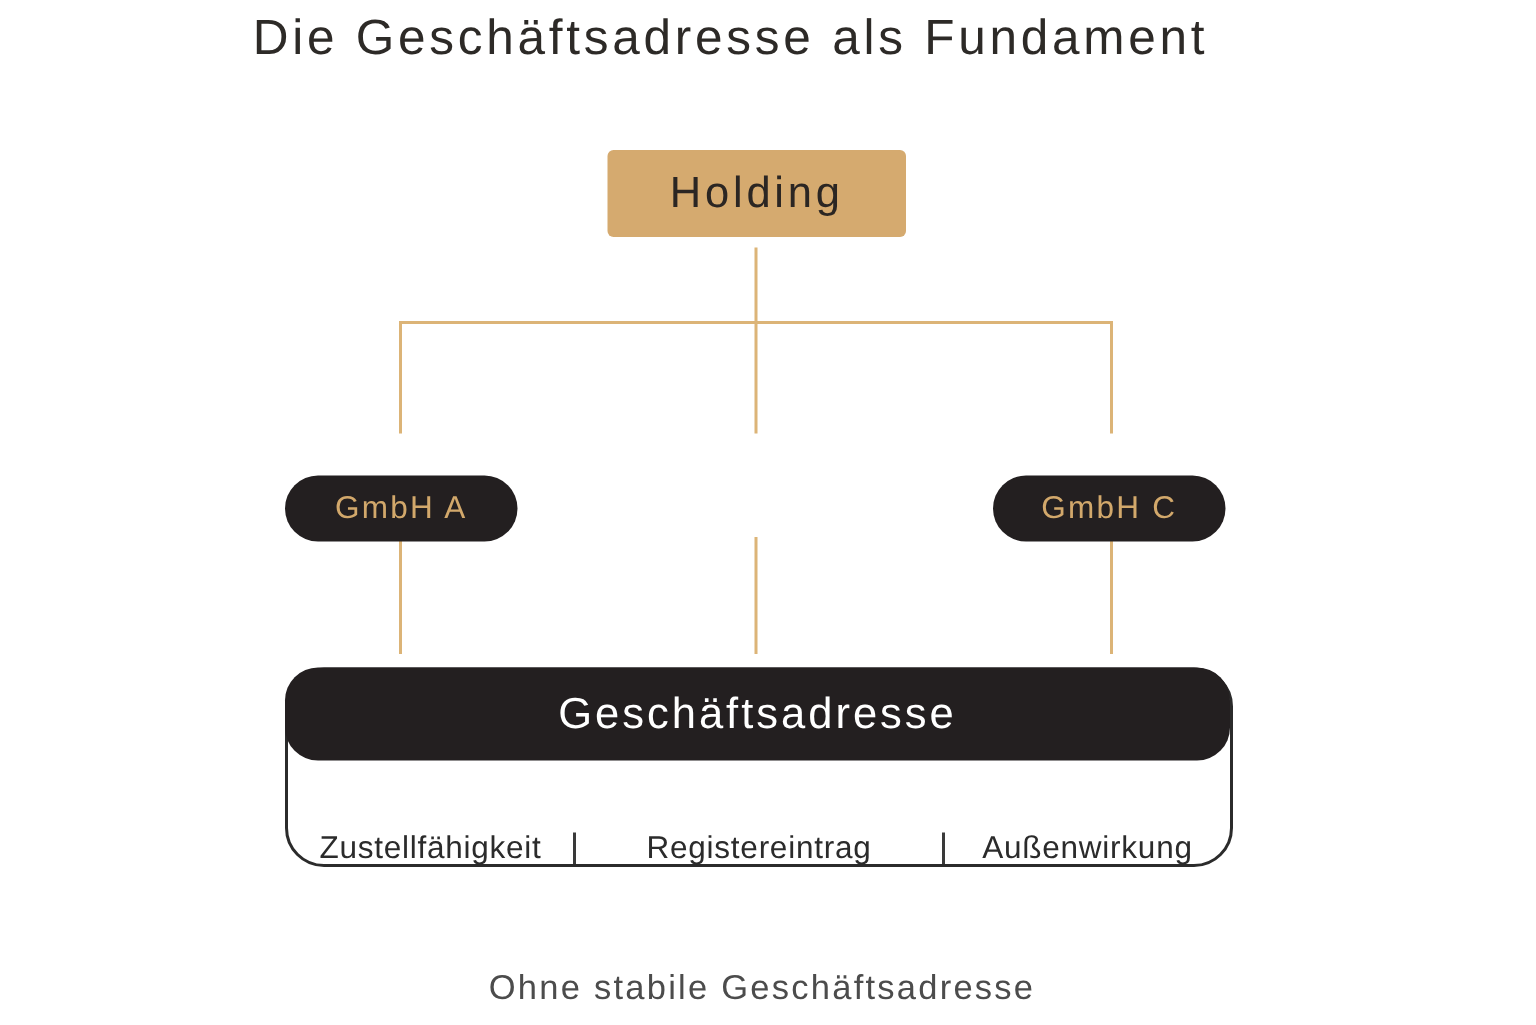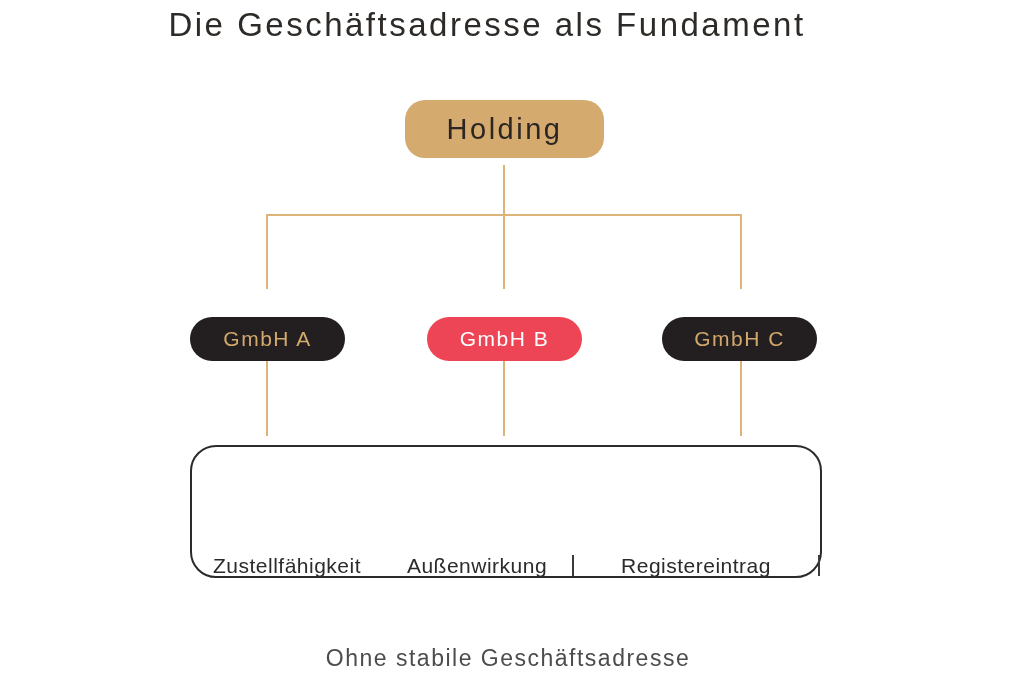--- a/index.html
+++ b/index.html
@@ -27,21 +27,21 @@
   }
 
   
   .holding {
     position: absolute;
     left: 405px;
     top: 100px;
     width: 199px;
     height: 58px;
     background: #d5aa6f;
-    border-radius: 20px;
+    border-radius: 4px;
     display: flex;
     align-items: center;
     justify-content: center;
     font-size: 29px;
     letter-spacing: 2.5px;
     color: #2b2623;
   }
 
   
   .line { position: absolute; background: #dcb477; }
@@ -152,32 +152,32 @@
   <div class="line h-line line-crossbar"></div>
   <div class="line v-line line-drop-a"></div>
   <div class="line v-line line-drop-c"></div>
   <div class="line v-line line-low-a"></div>
   <div class="line v-line line-low-b"></div>
   <div class="line v-line line-low-c"></div>
 
   <div class="gmbh dark gmbh-a">
     <span>GmbH A</span>
   </div>
-  <div class="gmbh red gmbh-b">
-    <span>GmbH B</span>
-  </div>
   <div class="gmbh dark gmbh-c">
     <span>GmbH C</span>
   </div>
 
   <div class="foundation">
+    <div class="foundation-header">
+      <span>Geschäftsadresse</span>
+    </div>
     <div class="foundation-cells">
       <div class="cell cell-1">Zustellfähigkeit</div>
+      <div class="cell cell-2">Registereintrag</div>
       <div class="cell cell-3">Außenwirkung</div>
-      <div class="cell cell-2">Registereintrag</div>
     </div>
   </div>
 
   <div class="footer">
     <div>Ohne stabile Geschäftsadresse</div>
   </div>
 
 </div>
 
 </body></html>

